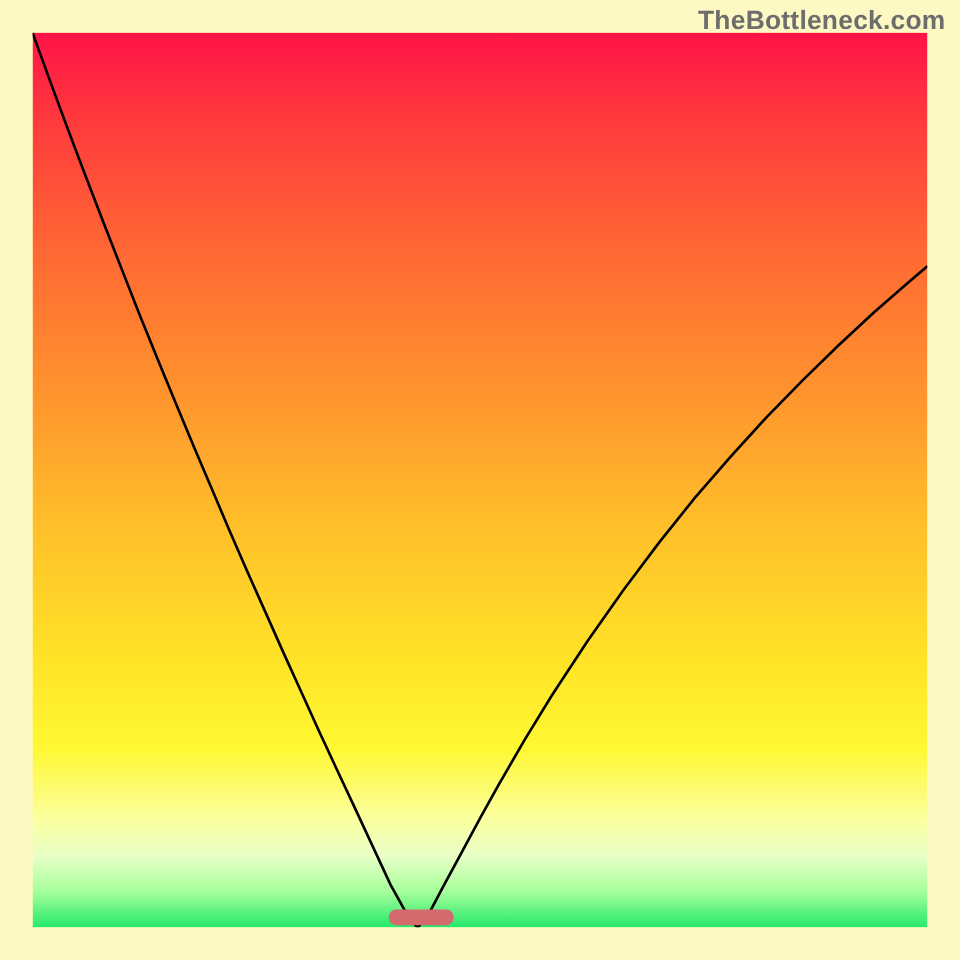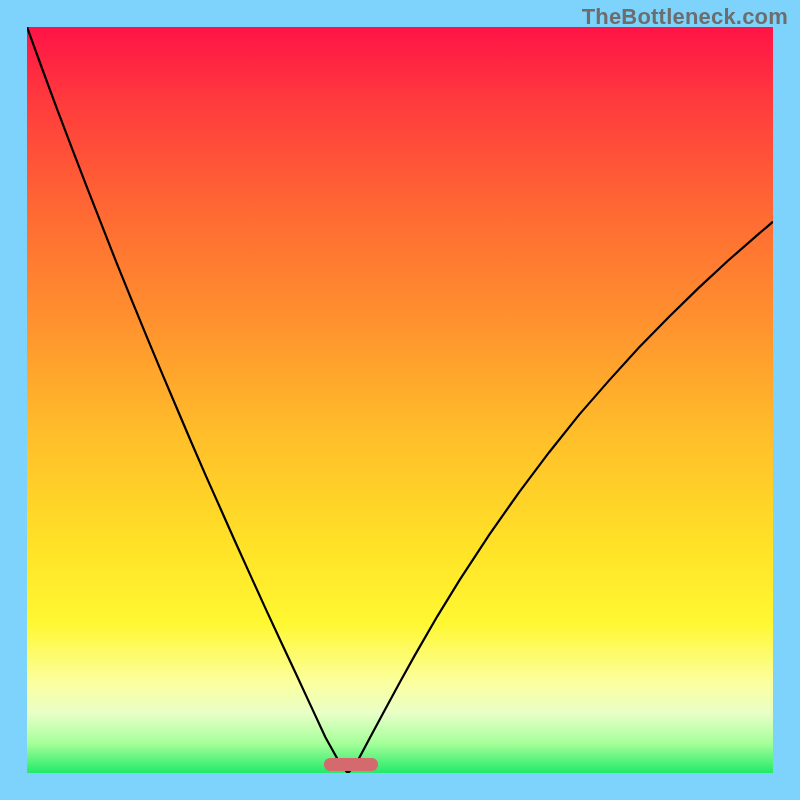--- a/index.html
+++ b/index.html
@@ -9,21 +9,21 @@
     height: 800px;
     background: #000;
     overflow: hidden;
   }
   .frame {
     position: absolute;
     left: 0;
     top: 0;
     width: 800px;
     height: 800px;
-    background: #7dd3fc;
+    background: #fef9c3;
   }
   .plot {
     position: absolute;
     left: 27px;
     top: 27px;
     width: 746px;
     height: 746px;
     overflow: hidden;
   }
   .gradient {

